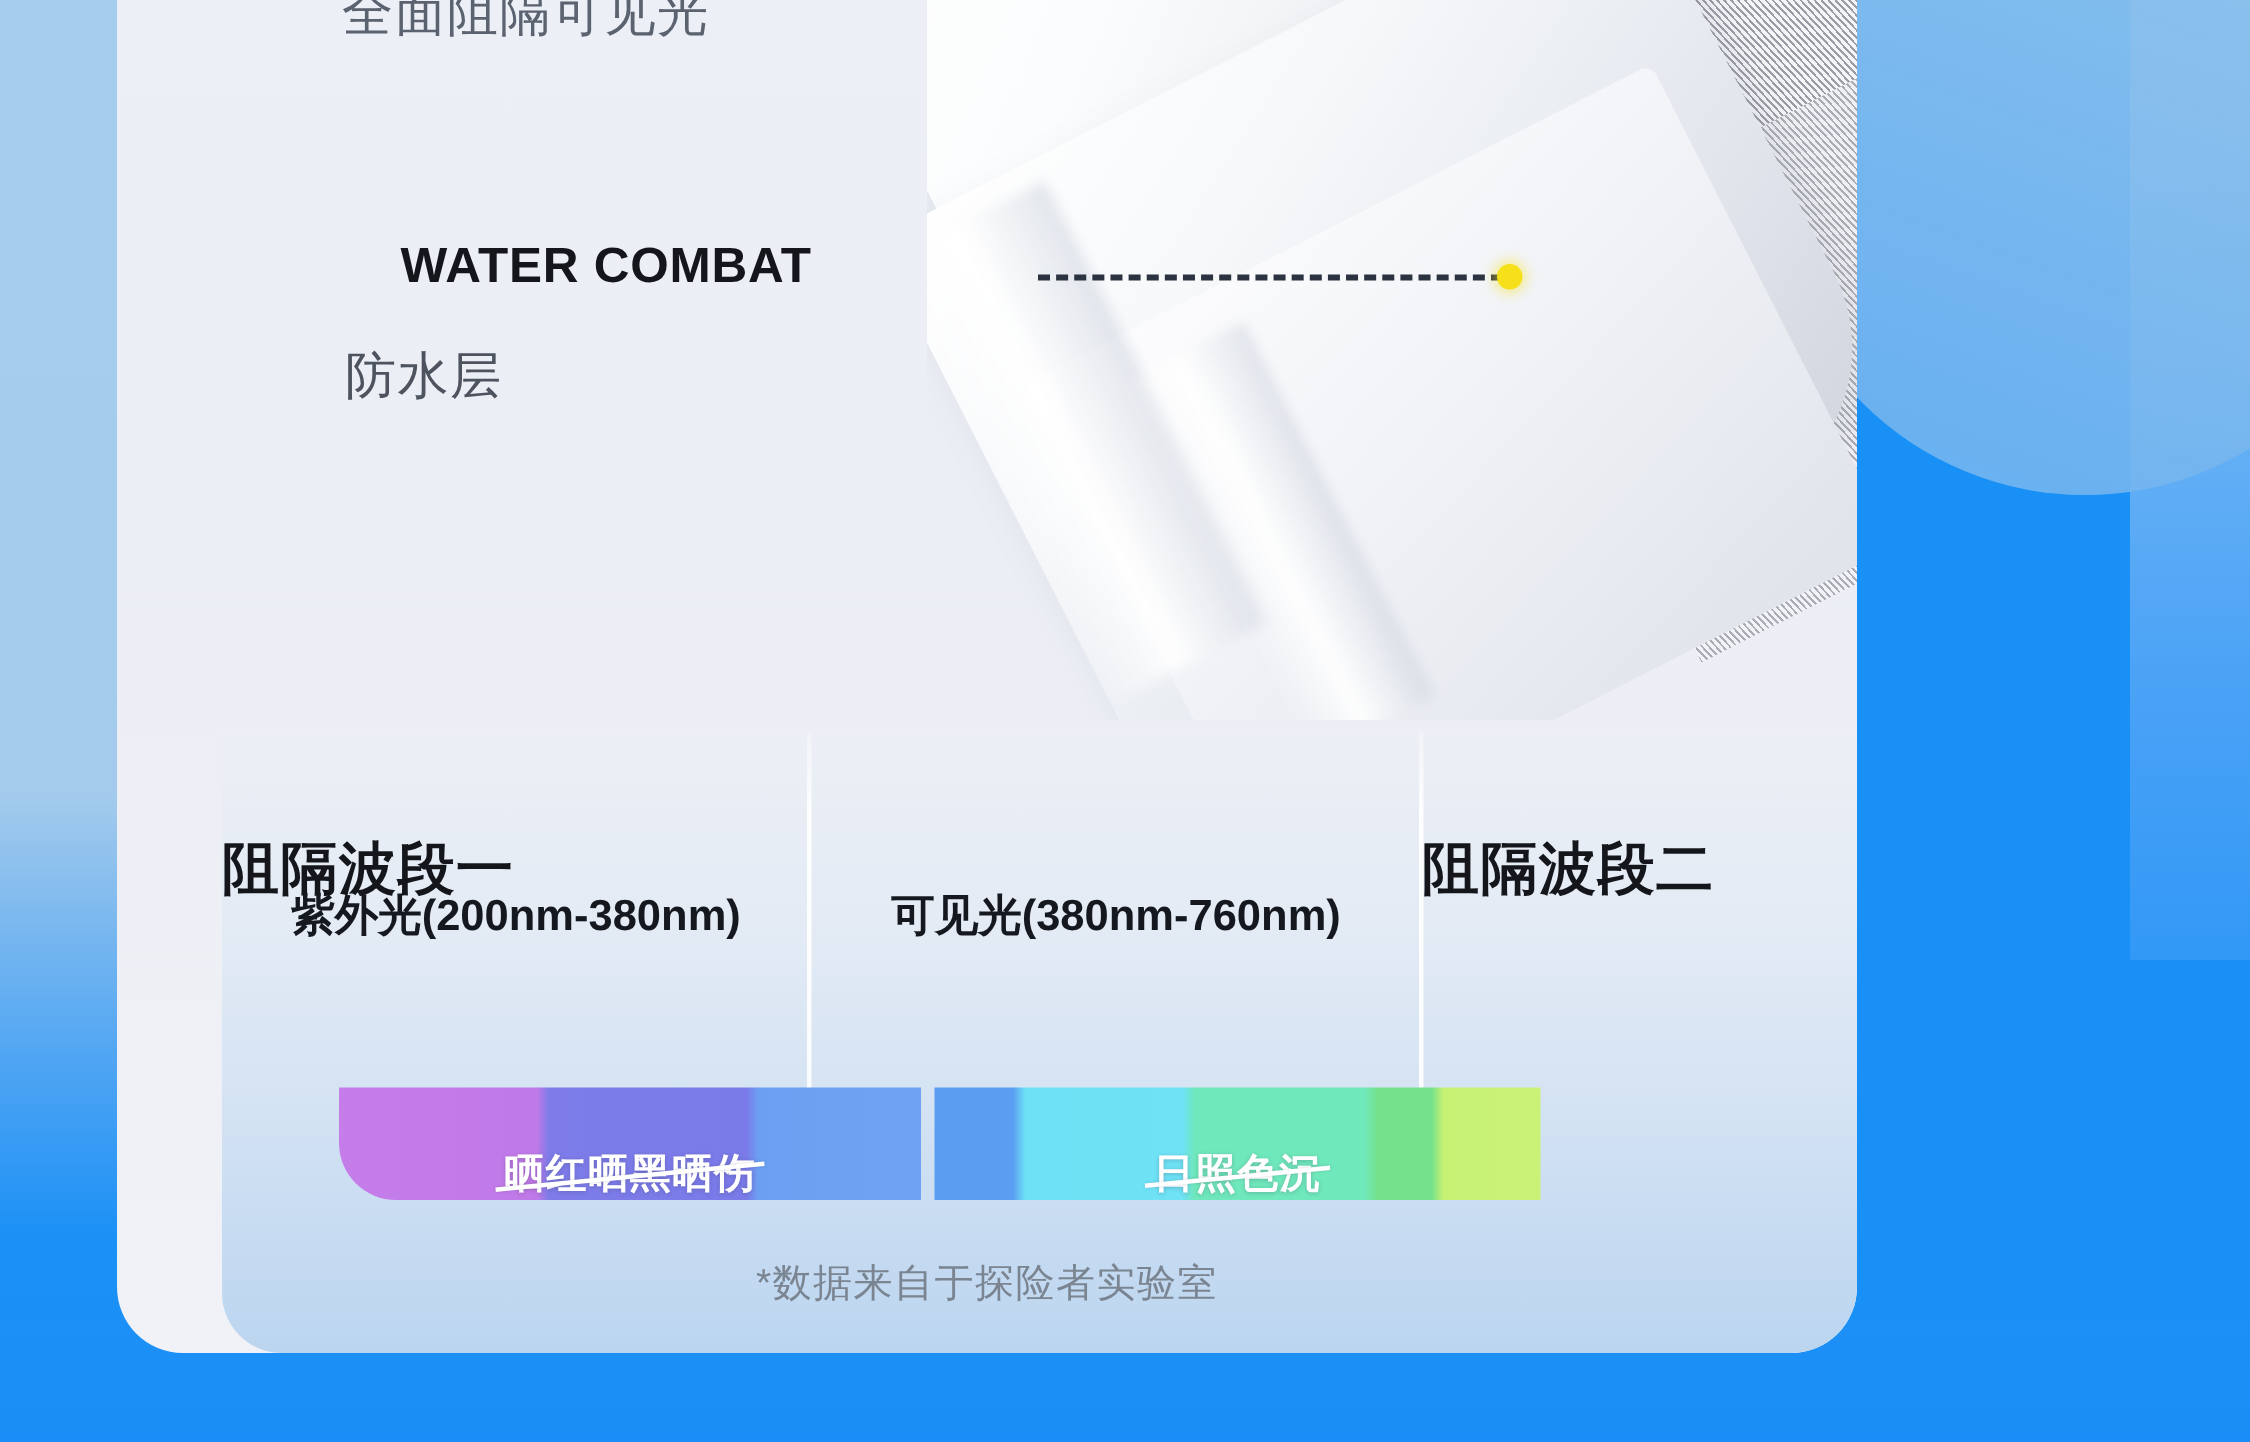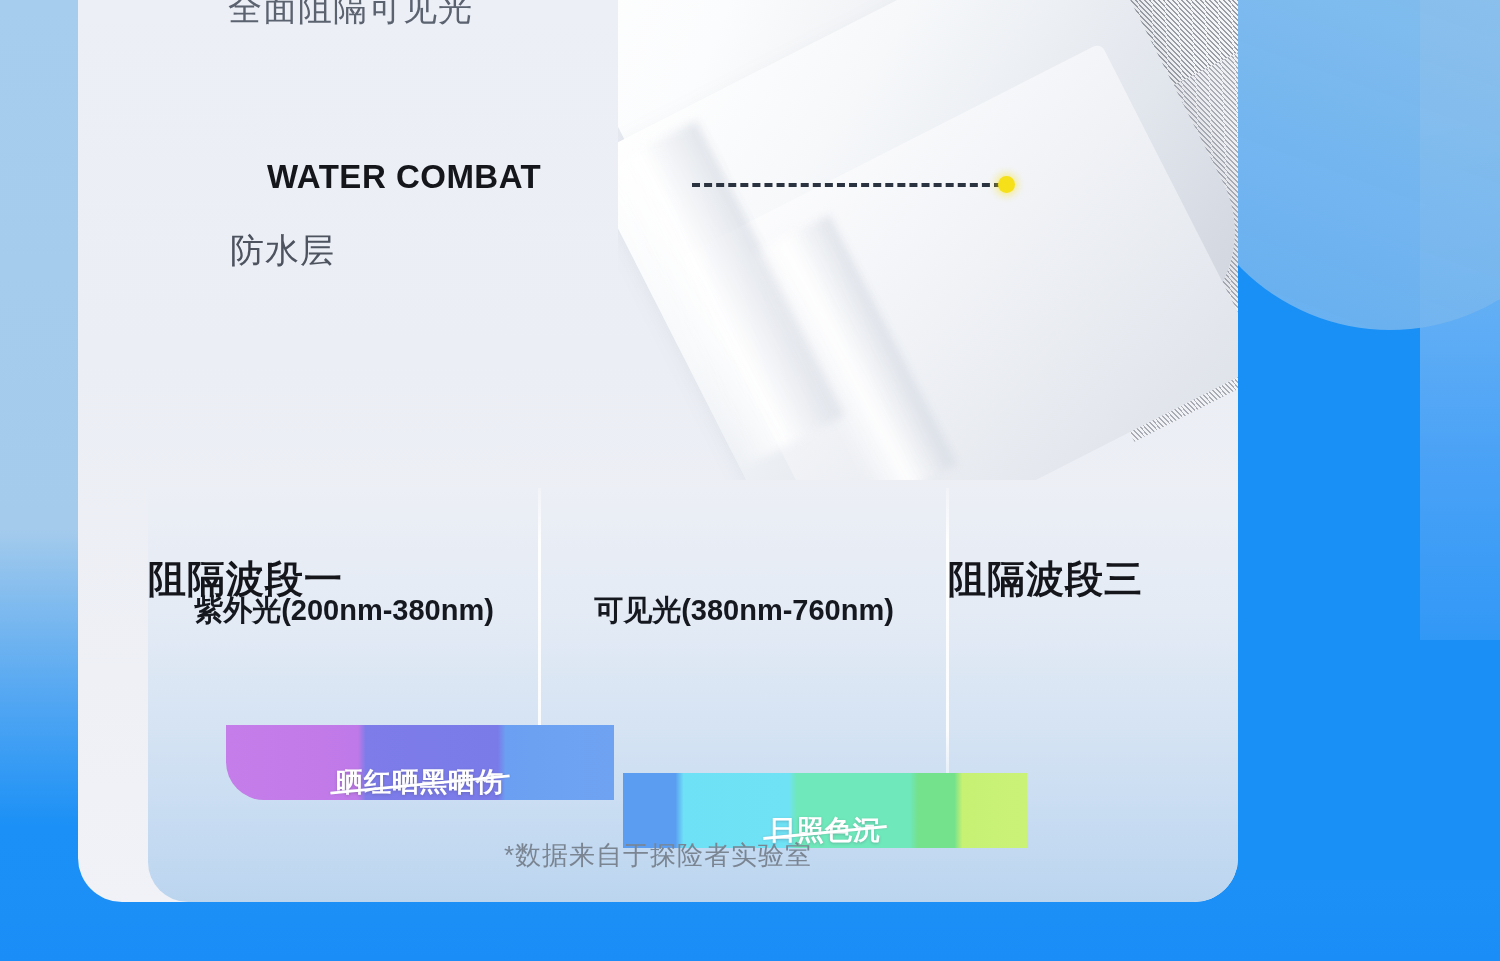--- a/index.html
+++ b/index.html
@@ -150,21 +150,21 @@
   
   #bars {
     position: absolute; left: 148px; top: 725px; width: 1212px; height: 75px;
     z-index: 4; display: flex;
   }
   .bar {
     position: relative; height: 75px; overflow: hidden;
     display: flex; align-items: flex-end; justify-content: center;
   }
   .bar-1 { width: 388px; border-bottom-left-radius: 38px; }
-  .bar-2 { width: 404px; margin-left: 9px; margin-top: 48px; }
+  .bar-2 { width: 404px; margin-left: 9px; }
   .bar-3 { width: 411px; margin-left: 2px; border-bottom-right-radius: 38px; }
 
   .bar-1 { background: linear-gradient(90deg,
       #c47de9 0%, #c079e8 34%, #7d7ce9 36%, #7a7ae9 70%, #6b9ff1 72%, #6fa3f2 100%); }
   .bar-2 { background: linear-gradient(90deg,
       #5b9ef1 0%, #5b9ef1 13%, #6ee1f6 15%, #6fe2f5 41%, #6fe8bb 43%, #6fe8bb 71%, #74e18c 73%, #74e18c 82%, #c6f173 84%, #caf277 100%); }
   .bar-3 { background: linear-gradient(90deg,
       #e6e87c 0%, #e8ea80 42%, #f1b672 44%, #f0b370 70%, #ef7a7a 72%, #ee7878 100%); }
 
   .bar-text {
@@ -224,21 +224,21 @@
       <div class="col col-1">
         <div class="col-head">阻隔波段一</div>
         <div class="col-sub">紫外光(200nm-380nm)</div>
       </div>
 
       <div class="col col-2">
         <div class="col-sub">可见光(380nm-760nm)</div>
       </div>
 
       <div class="col col-3">
-        <div class="col-head">阻隔波段三</div>
+        <div class="col-head">阻隔波段二</div>
       </div>
 
     </div>
     <div class="divider div-1"></div>
     <div class="divider div-2"></div>
   </div>
 
   <div id="bars">
     <div class="bar bar-1">
       <span class="bar-text">晒红晒黑晒伤</span>

